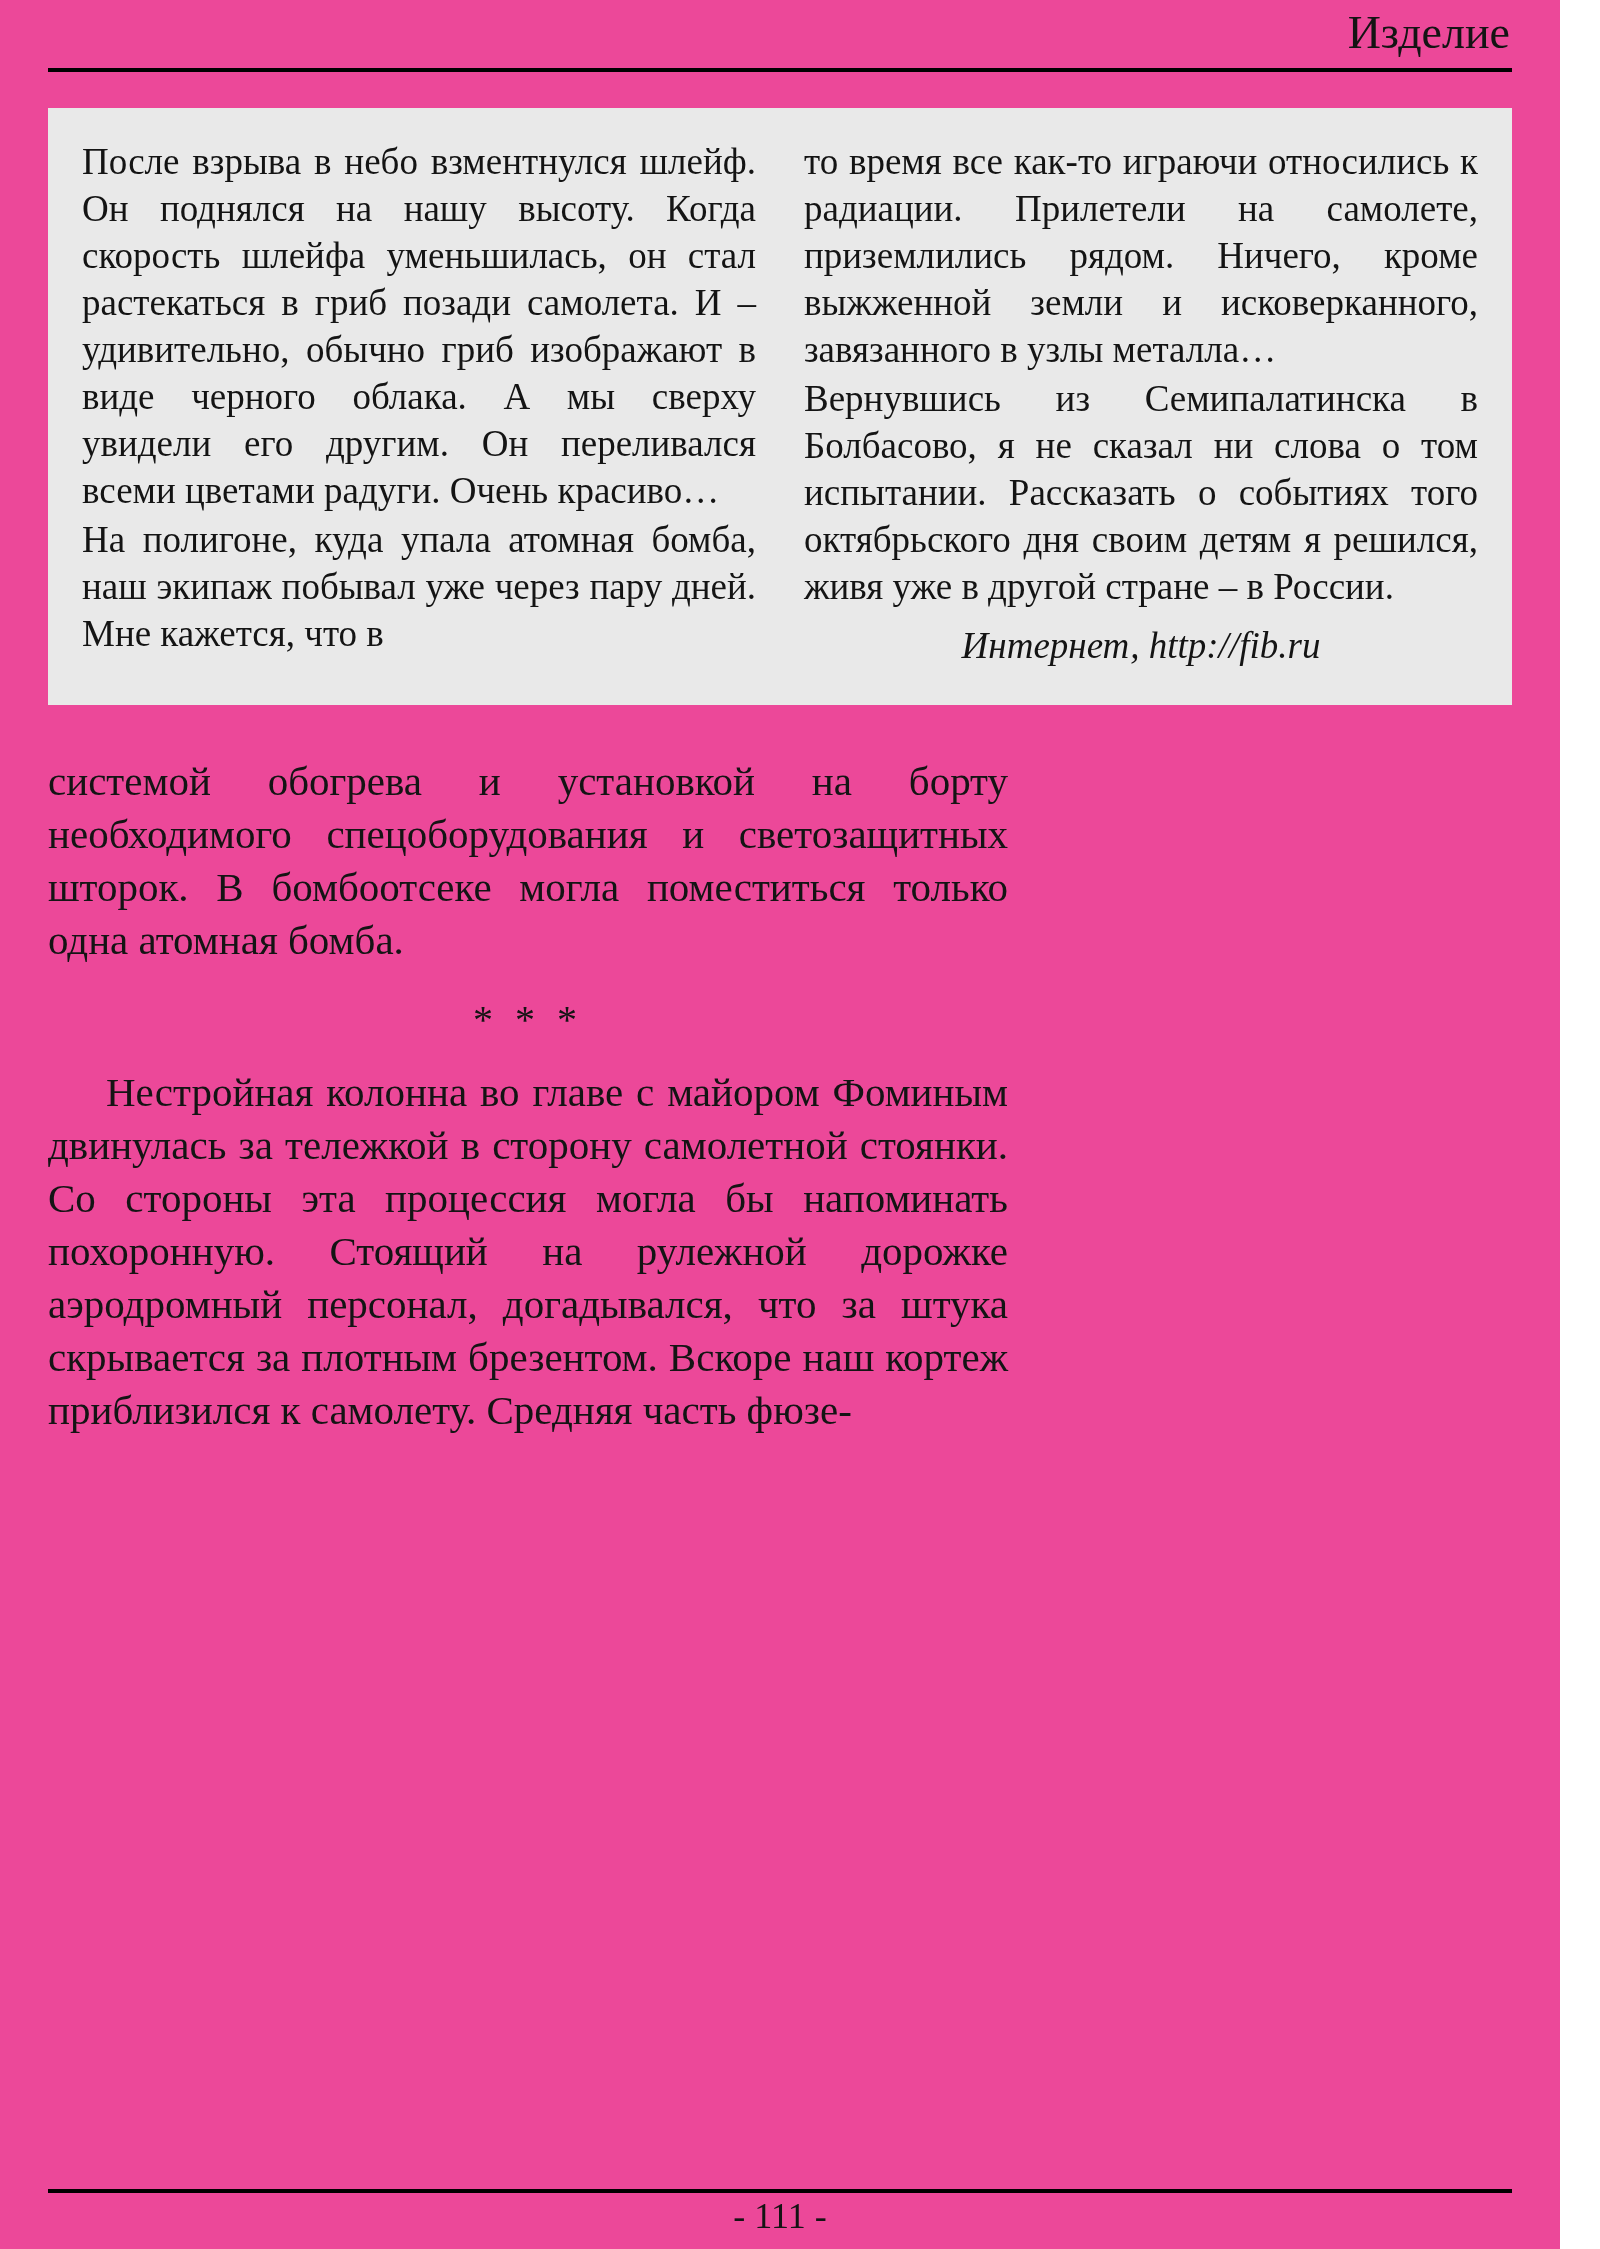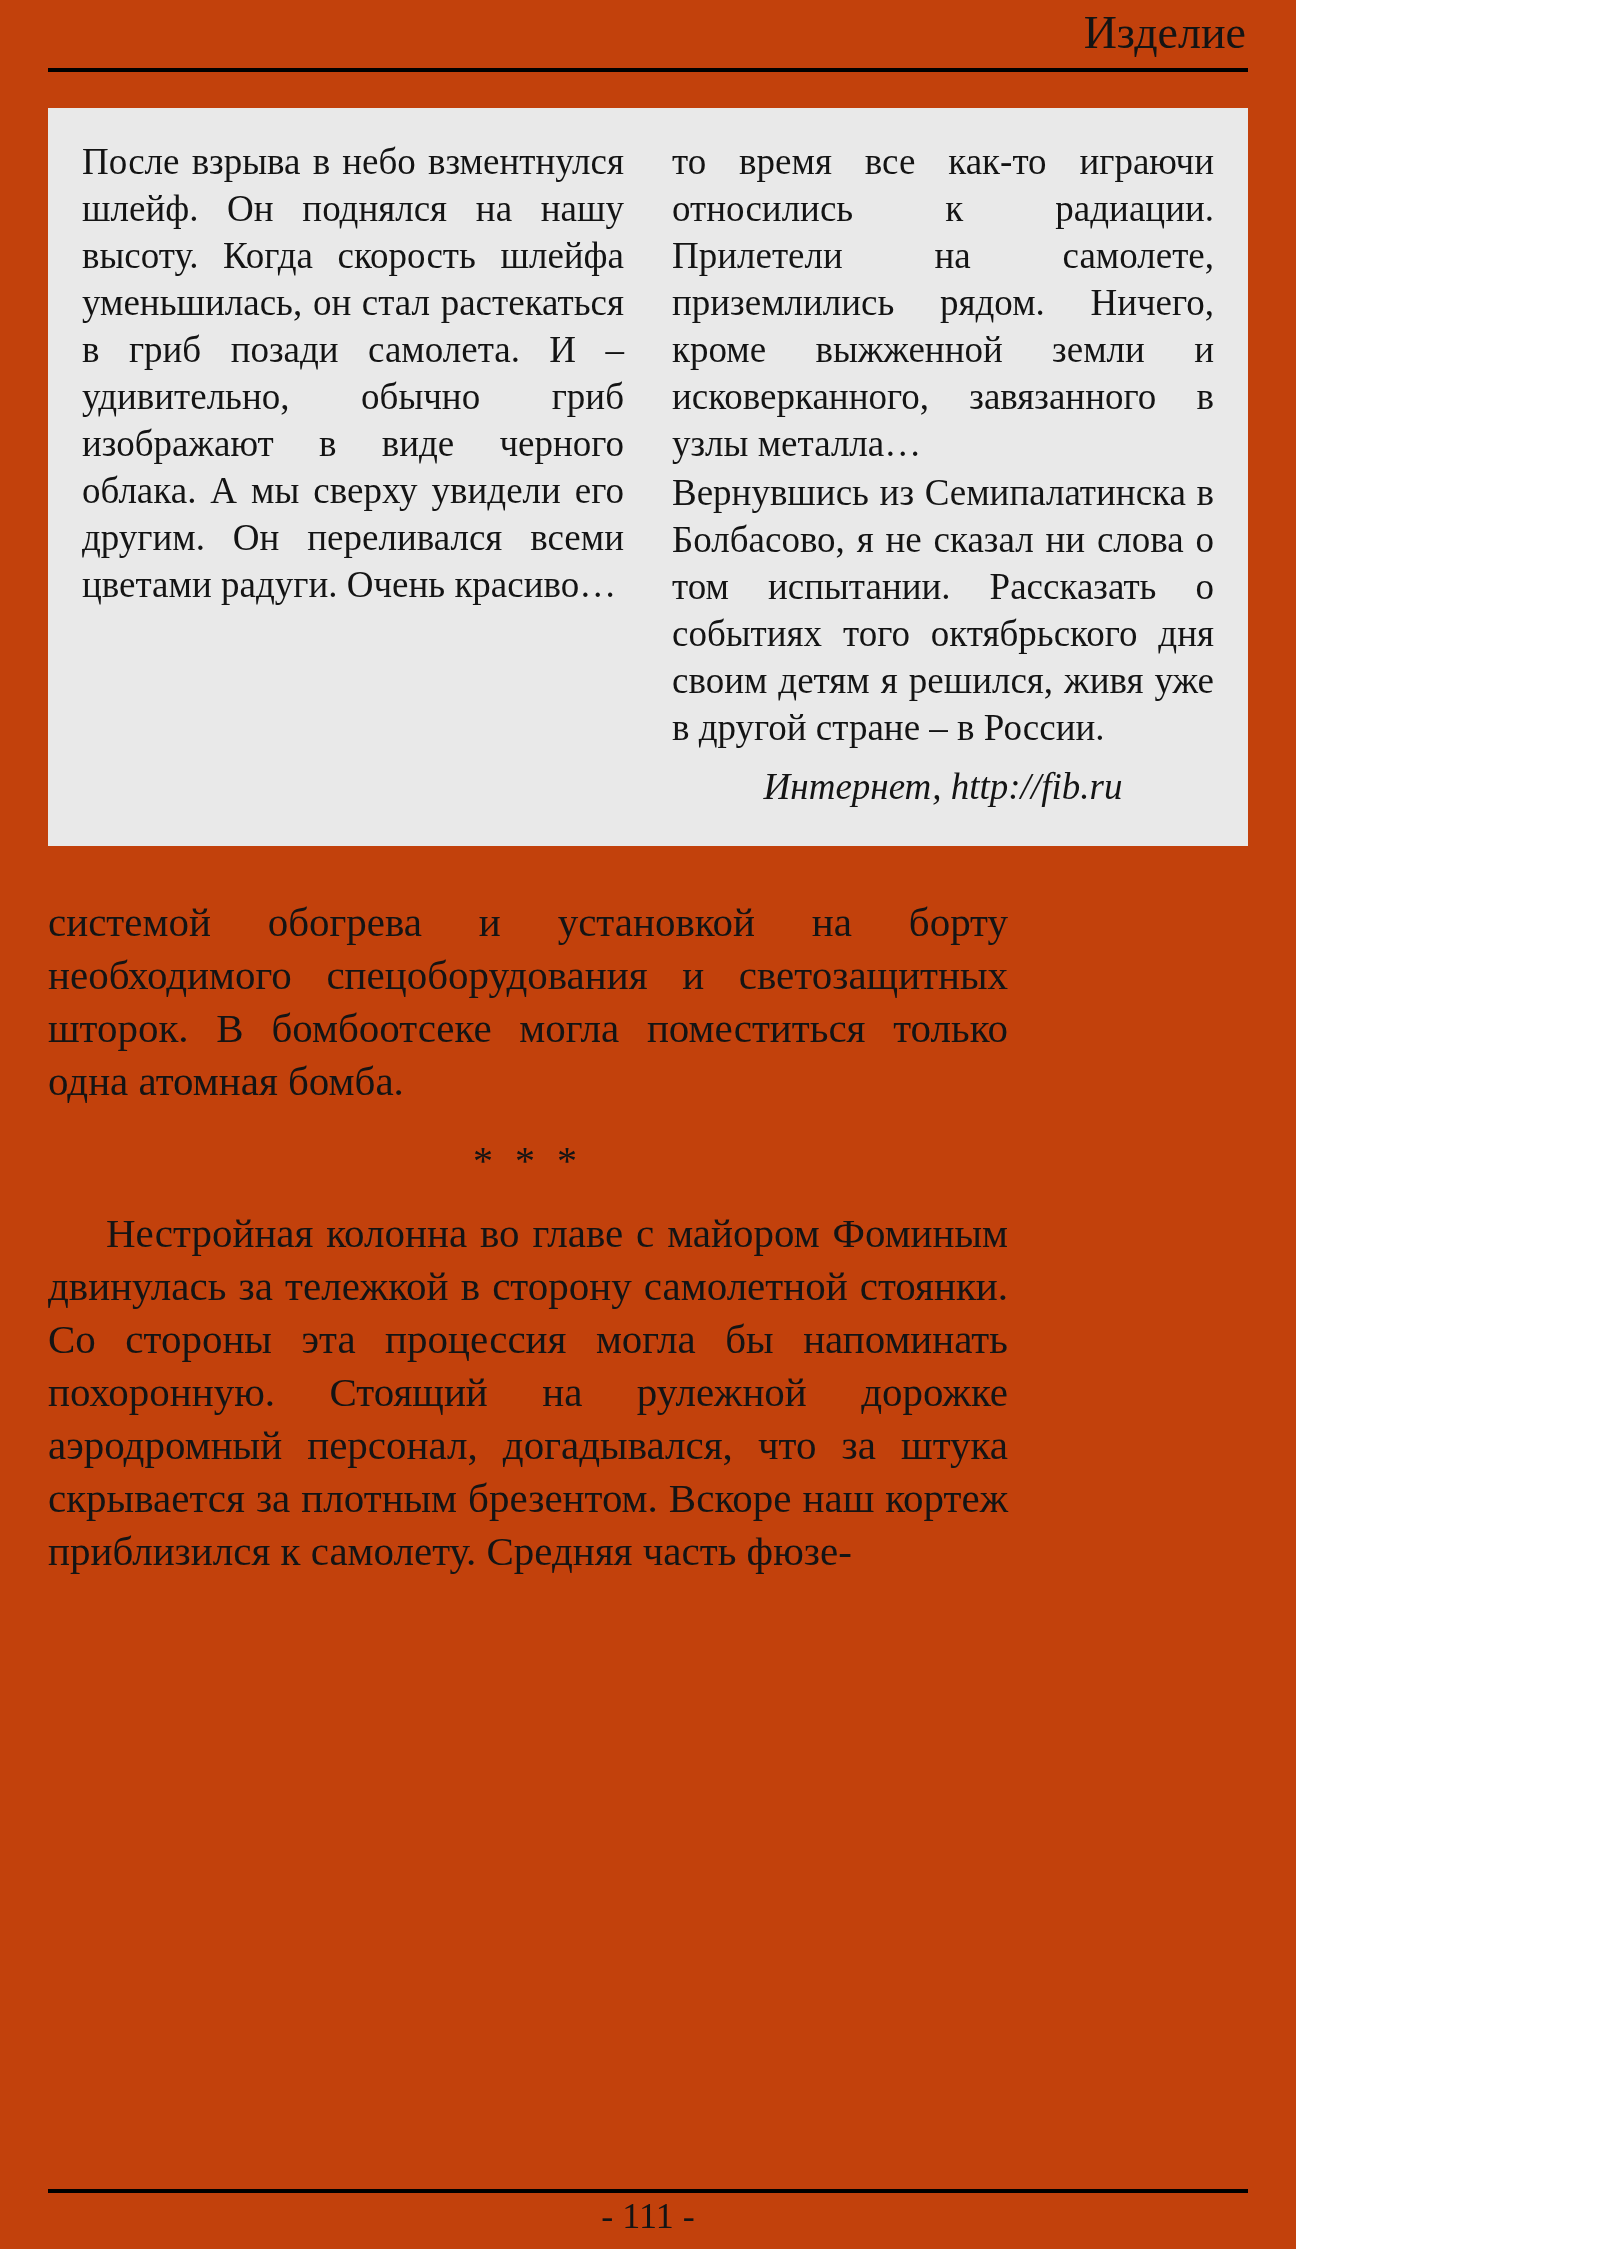--- a/index.html
+++ b/index.html
@@ -4,23 +4,23 @@
 <style>
   html, body {
     margin: 0;
     padding: 0;
     background: #ffffff;
     font-family: "Liberation Serif", "DejaVu Serif", serif;
     color: #141414;
   }
   .page {
     position: relative;
-    width: 1296px;
+    width: 1560px;
     height: 2249px;
-    background: #c2410c;
+    background: #ec4899;
     overflow: hidden;
     box-sizing: border-box;
   }
   
   .header {
     padding: 6px 50px 0 50px;
     text-align: right;
   }
   .header-title {
     font-size: 46px;
@@ -102,20 +102,21 @@
 <div class="page">
 
   <div class="header">
     <div class="header-title">Изделие</div>
   </div>
   <div class="rule"></div>
 
   <div class="quote-box">
     <div class="quote-col">
       <p>После взрыва в небо взментнулся шлейф. Он поднялся на нашу высоту. Когда скорость шлейфа уменьшилась, он стал растекаться в гриб позади самолета. И – удивительно, обычно гриб изображают в виде черного облака. А мы сверху увидели его другим. Он переливался всеми цветами радуги. Очень красиво…</p>
+      <p>На полигоне, куда упала атомная бомба, наш экипаж побывал уже через пару дней. Мне кажется, что в</p>
     </div>
     <div class="quote-col">
       <p>то время все как-то играючи относились к радиации. Прилетели на самолете, приземлились рядом. Ничего, кроме выжженной земли и исковерканного, завязанного в узлы металла…</p>
       <p>Вернувшись из Семипалатинска в Болбасово, я не сказал ни слова о том испытании. Рассказать о событиях того октябрьского дня своим детям я решился, живя уже в другой стране – в России.</p>
       <p class="attribution">Интернет, http://fib.ru</p>
     </div>
   </div>
 
   <div class="main">
     <p>системой обогрева и установкой на борту необходимого спецоборудования и светозащитных шторок. В бомбоотсеке могла поместиться только одна атомная бомба.</p>

